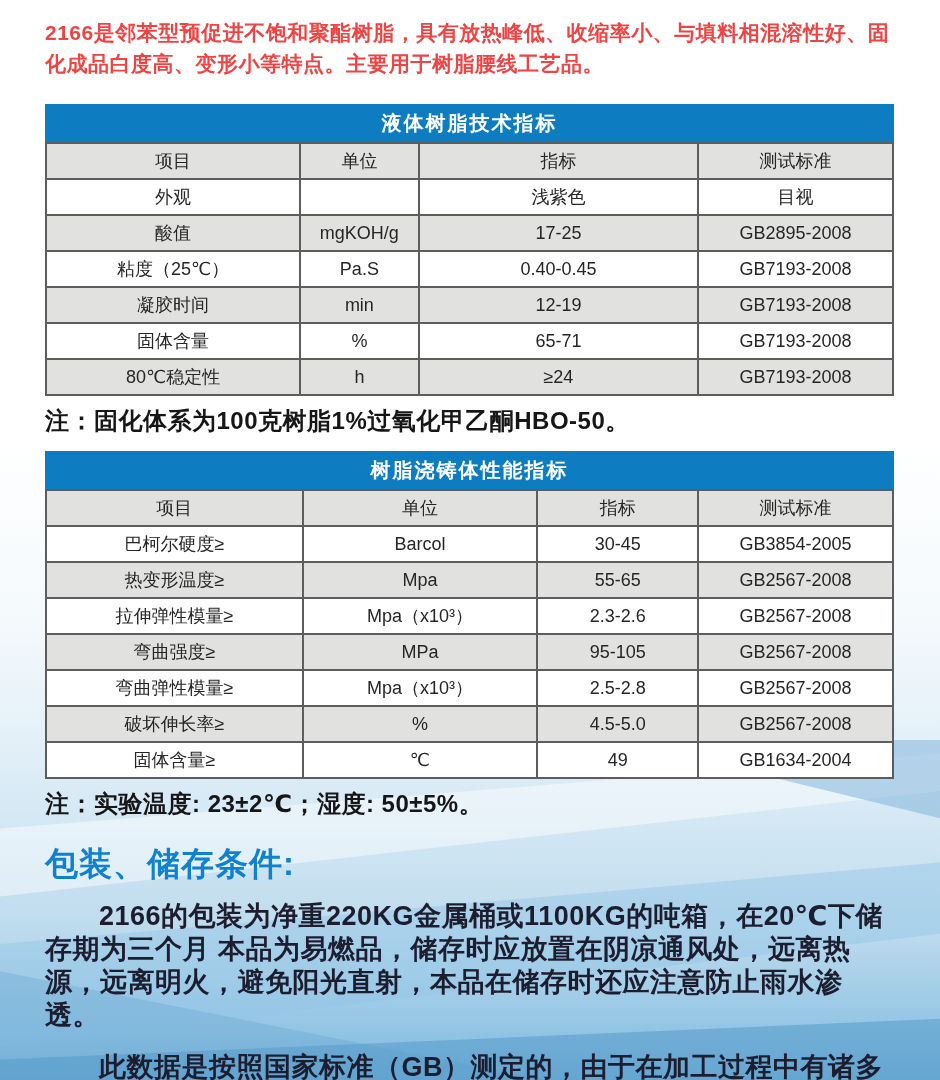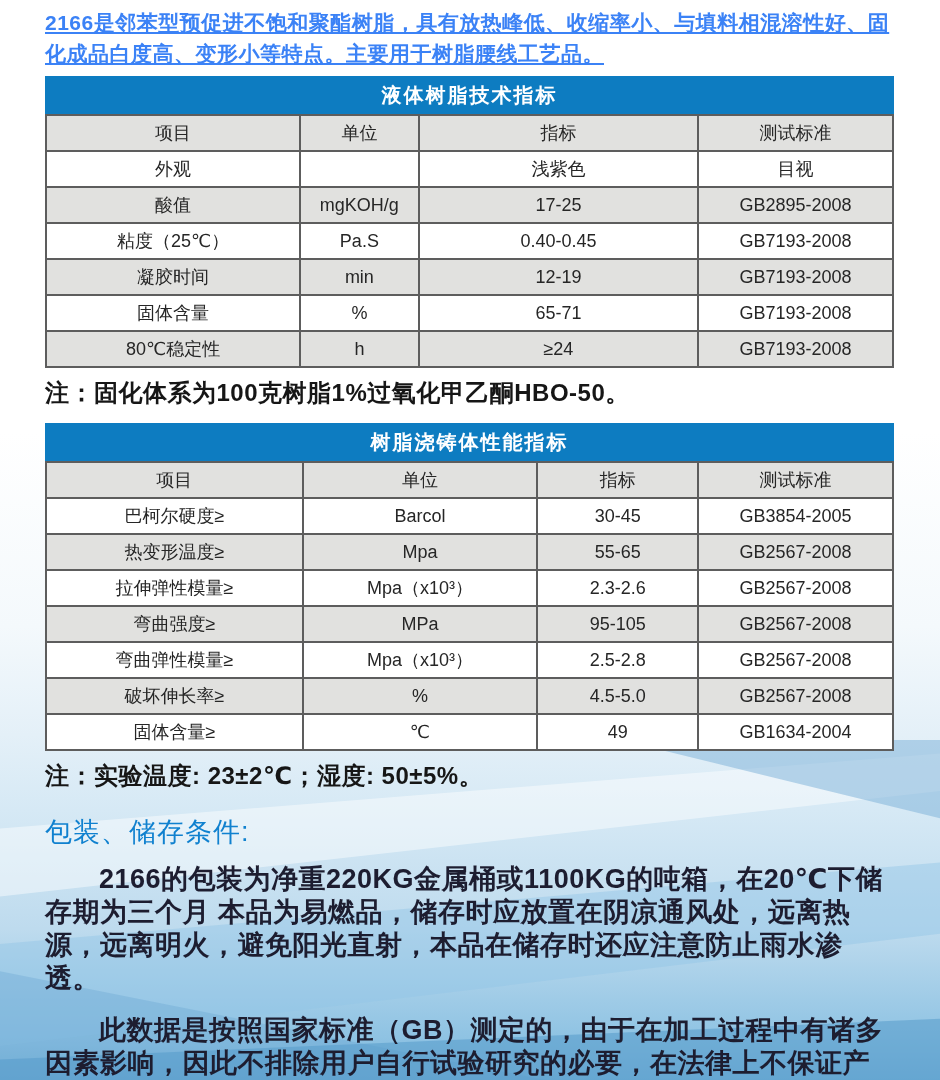--- a/index.html
+++ b/index.html
@@ -18,44 +18,44 @@
   .shard { position:absolute; left:0; top:740px; width:940px; height:340px; }
   .shard1 { background:rgba(255,255,255,0.45); clip-path:polygon(0 26%,100% 4%,100% 15%,0 46%); }
   .shard2 { background:rgba(122,176,216,0.50); clip-path:polygon(66% 0,100% 0,100% 23%); }
   .shard3 { background:rgba(146,198,230,0.45); clip-path:polygon(0 60%,100% 36%,100% 57%,0 90%); }
   .shard4 { background:rgba(96,160,205,0.30); clip-path:polygon(0 68%,58% 100%,0 100%); }
   .shard5 { background:rgba(86,154,203,0.55); clip-path:polygon(0 94%,100% 82%,100% 100%,0 100%); }
 
   
   .content { position:absolute; top:0; left:45px; width:849px; z-index:2; }
   .intro {
-    margin:7px 0 0 0; font-size:21px; line-height:31px;
-    font-weight:600; color:#3b82f6; letter-spacing:0.5px;text-decoration:underline;
-  }
-  .tbl-wrap { margin-top:7px; }
+    margin:17px 0 0 0; font-size:21px; line-height:31px;
+    font-weight:600; color:#ef4444; letter-spacing:0.5px;
+  }
+  .tbl-wrap { margin-top:25px; }
   .tbl-title {
     height:38px; line-height:38px; text-align:center;
     background:var(--table_header_bg,#0d7cc1);
     color:var(--table_header_text,#ffffff);
     font-size:20px; font-weight:600; letter-spacing:2px;
   }
   table { width:100%; border-collapse:collapse; table-layout:fixed; background:#ffffff; }
   td {
     border:2px solid #5d5d5d; height:36px; padding:0 0;
     text-align:center; vertical-align:middle;
     font-size:18px; color:#262626; font-weight:500;
     overflow:hidden; white-space:nowrap;
   }
   tr.alt td { background:var(--row_alt_bg,#e1e1df); }
   .note {
     margin:9px 0 0 0; font-size:24px; font-weight:600; color:#161616;
     letter-spacing:0.5px;
   }
   .storage-heading {
-    margin:22px 0 0 0; font-size:27px; font-weight:400;
+    margin:22px 0 0 0; font-size:33px; font-weight:700;
     color:var(--section_heading,#1081cf); letter-spacing:1px;
   }
   .storage-para {
     margin:13px 0 0 0; font-size:27px; line-height:33px;
     color:var(--body_text,#1d1d30); font-weight:600;
     text-indent:2em; letter-spacing:0.5px;
   }
 </style>
 </head>
 <body>

